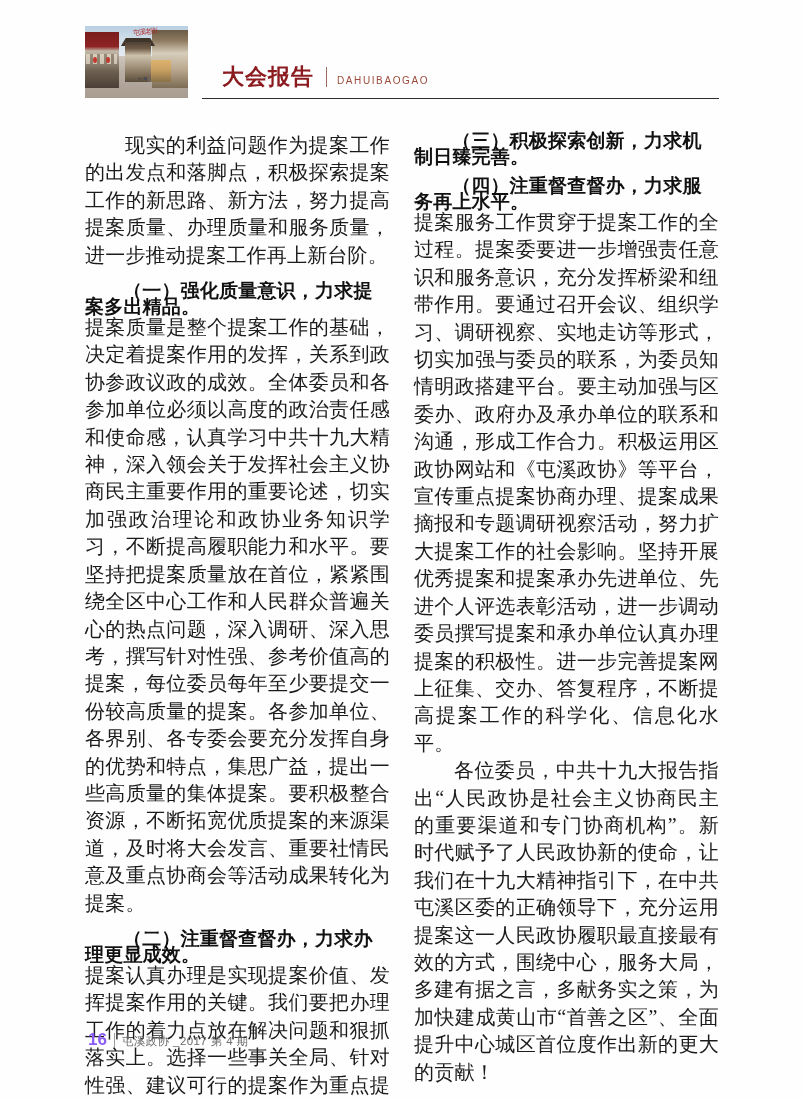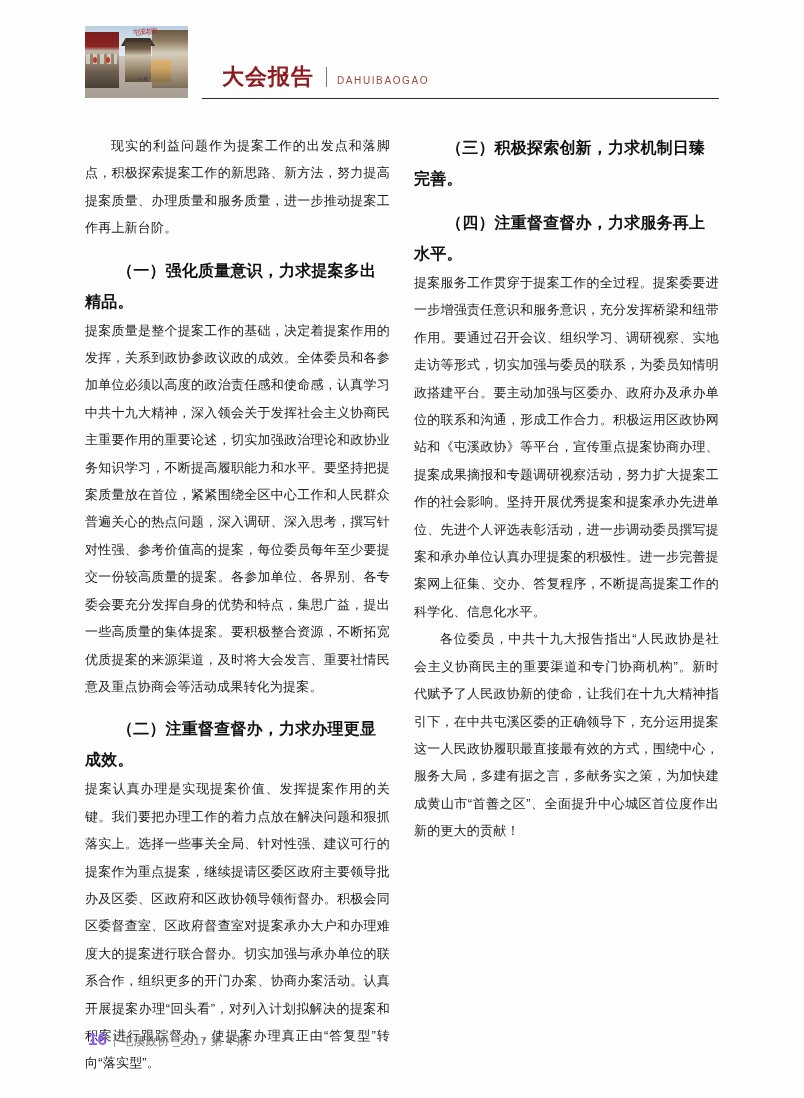--- a/index.html
+++ b/index.html
@@ -158,35 +158,35 @@
     height: 830px;
     display: flex;
     gap: 24px;
   }
   .col {
     width: 305px;
     box-sizing: border-box;
   }
   p.para {
     margin: 0 0 0 0;
-    font-size: 13px;
+    font-size: 20px;
     line-height: 27.4px;
     text-align: justify;
     text-justify: inter-ideograph;
     letter-spacing: 0.2px;
     color: #1b1b1b;
-    font-family: Liberation Sans, sans-serif;
+    font-family: Liberation Serif, serif;
   }
   p.para.indent {
     text-indent: 2em;
   }
   p.heading {
     margin: 0;
-    font-size: 16px;
-    line-height: 31px;
+    font-size: 19px;
+    line-height: 16px;
     font-weight: bold;
     text-indent: 2em;
     letter-spacing: 0.2px;
     color: #111;
     font-family: "DejaVu Sans", "Liberation Sans", sans-serif;
   }
   .spacer {
     height: 13px;
   }
 

